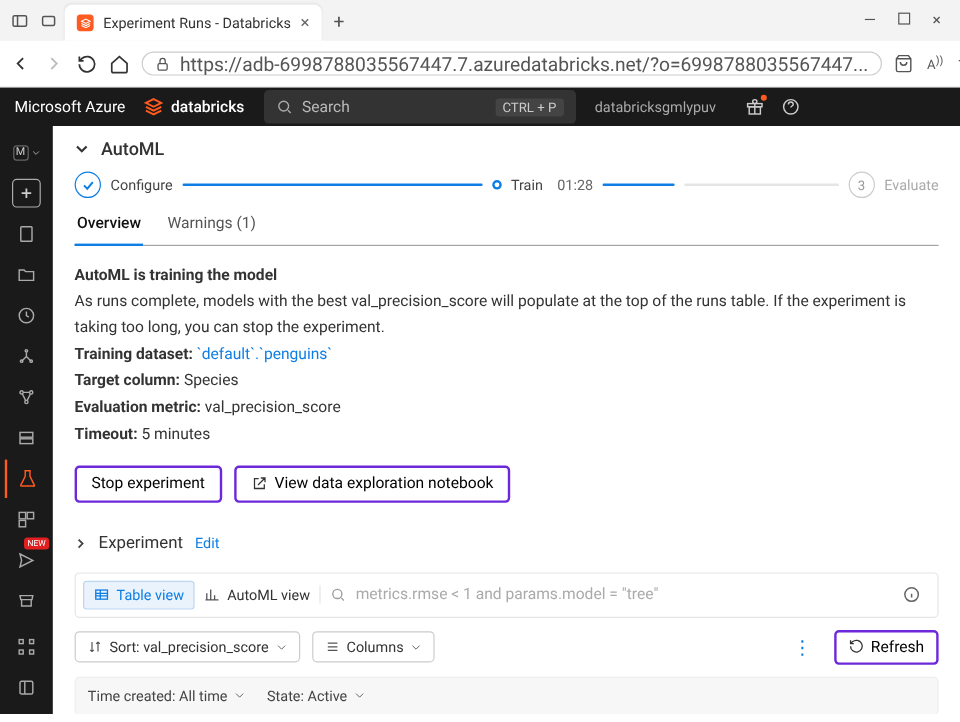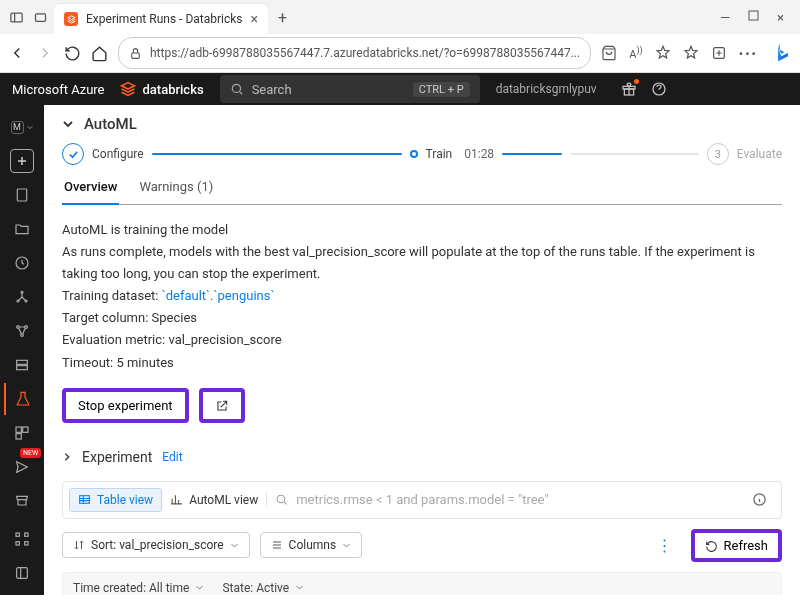--- a/index.html
+++ b/index.html
@@ -11,21 +11,21 @@
 .ctrl-icon { width: 20px; height: 20px; display: flex; align-items: center; justify-content: center; color: #555; }
 .tab { display: flex; align-items: center; background: #fff; border-radius: 6px 6px 0 0; height: 30px; padding: 0 10px; gap: 8px; font-size: 12px; margin-top: 4px; box-shadow: 0 -1px 2px rgba(0,0,0,0.05); }
 .tab-favicon { width: 14px; height: 14px; border-radius: 3px; background: #ff5a1f; display: flex; align-items: center; justify-content: center; }
 .tab-close { color: #666; font-size: 14px; }
 .new-tab { padding: 0 6px; color: #555; font-size: 16px; }
 .win-controls { margin-left: auto; display: flex; gap: 18px; padding-right: 10px; color: #555; }
 
 .addr-bar { display: flex; align-items: center; height: 38px; padding: 0 8px; gap: 10px; background: #fff; }
 .nav-btn { width: 24px; height: 24px; display: flex; align-items: center; justify-content: center; color: #333; }
 .nav-btn.disabled { color: #bbb; }
-.url-box { flex: 1; display: flex; align-items: center; height: 32px; border: 1px solid #ccc; border-radius: 14px; padding: 0 10px; gap: 8px; font-size: 12px; }
+.url-box { flex: 1; display: flex; align-items: center; height: 20px; border: 1px solid #ccc; border-radius: 14px; padding: 0 10px; gap: 8px; font-size: 16px; }
 .url-text { color: #555; white-space: nowrap; overflow: hidden; }
 .addr-icons { display: flex; gap: 12px; align-items: center; color: #555; }
 .bing { width: 26px; height: 26px; }
 
 
 .app-header { background: #1a1a1a; color: #ccc; height: 27px; display: flex; align-items: center; padding: 16px 12px; gap: 16px; font-size: 13px; }
 .ms-azure { color: #fff; font-size: 13px; }
 .dbx-logo { display: flex; align-items: center; gap: 6px; color: #fff; font-weight: 500; }
 .search-bar { flex: 1; max-width: 260px; background: #333; border-radius: 4px; height: 28px; display: flex; align-items: center; padding: 0 10px; gap: 8px; }
 .search-bar .kbd { margin-left: auto; background: #444; border-radius: 3px; padding: 1px 6px; font-size: 11px; }
@@ -60,25 +60,25 @@
 .prog-line.l2 { flex: 0 0 60px; }
 .prog-line.rest { flex: 1; background: #e5e5e5; }
 .prog-time { color: #666; margin-left: 4px; }
 
 .tabs { display: flex; gap: 18px; border-bottom: 1px solid #a3a3a3; margin-bottom: 14px; }
 .tabx { padding: 6px 2px 10px; font-size: 13px; color: #555; position: relative; }
 .tabx.active { color: #111; font-weight: 500; }
 .tabx.active::after { content: ""; position: absolute; bottom: -1px; left: 0; right: 0; height: 2px; background: #0e7ee5; }
 
 .info-block { font-size: 13px; line-height: 1.7; color: #333; margin-bottom: 14px; }
-.info-block b { font-weight: 400; }
+.info-block b { font-weight: 700; }
 .link { color: #0e7ee5; }
 
 .btn-row { display: flex; gap: 10px; margin-bottom: 18px; }
-.btn { border: 4px solid #6d28d9; background: #fff; border-radius: 4px; padding: 6px 12px; font-size: 13px; display: flex; align-items: flex-end; gap: 6px; }
+.btn { border: 2px solid #6d28d9; background: #fff; border-radius: 4px; padding: 6px 12px; font-size: 13px; display: flex; align-items: flex-start; gap: 6px; }
 
 .desc-row { display: flex; align-items: center; gap: 10px; font-size: 14px; padding: 8px 0 16px; }
 .desc-row .chev2 { color: #444; }
 .edit-link { color: #0e7ee5; font-size: 12px; }
 
 .toolbar { display: flex; align-items: center; gap: 0; border: 1px solid #e5e5e5; border-radius: 4px; padding: 6px; }
 .tool-btn { display: flex; align-items: center; gap: 6px; padding: 4px 8px; border-radius: 3px; font-size: 12px; }
 .tool-btn.active { background: #eaf2fb; color: #0e7ee5; border: 1px solid #bcd7f1; }
 .filter-box { flex: 1; display: flex; align-items: center; gap: 8px; padding: 0 8px; color: #aaa; border-left: 1px solid #e5e5e5; }
 .info-icon { margin-left: auto; color: #666; }
@@ -365,20 +365,21 @@
       </div>
 
       <div class="btn-row">
         <button class="btn">
             <span>Stop experiment</span>
           </button>
         <button class="btn">
           <svg width="14" height="14" viewBox="0 0 24 24" fill="none" stroke="#333" stroke-width="1.8">
               <path d="M14 4h6v6M20 4L10 14M19 13v6H5V5h6"></path>
             </svg>
+          <span>View data exploration notebook</span>
         </button>
       </div>
 
       <div class="desc-row">
         <svg width="10" height="10" viewBox="0 0 12 12" class="chev2">
             <path d="M4 2l4 4-4 4" stroke="#444" stroke-width="1.8" fill="none"></path>
           </svg>
         <span>Experiment</span>
         <span class="edit-link">Edit</span>
       </div>

